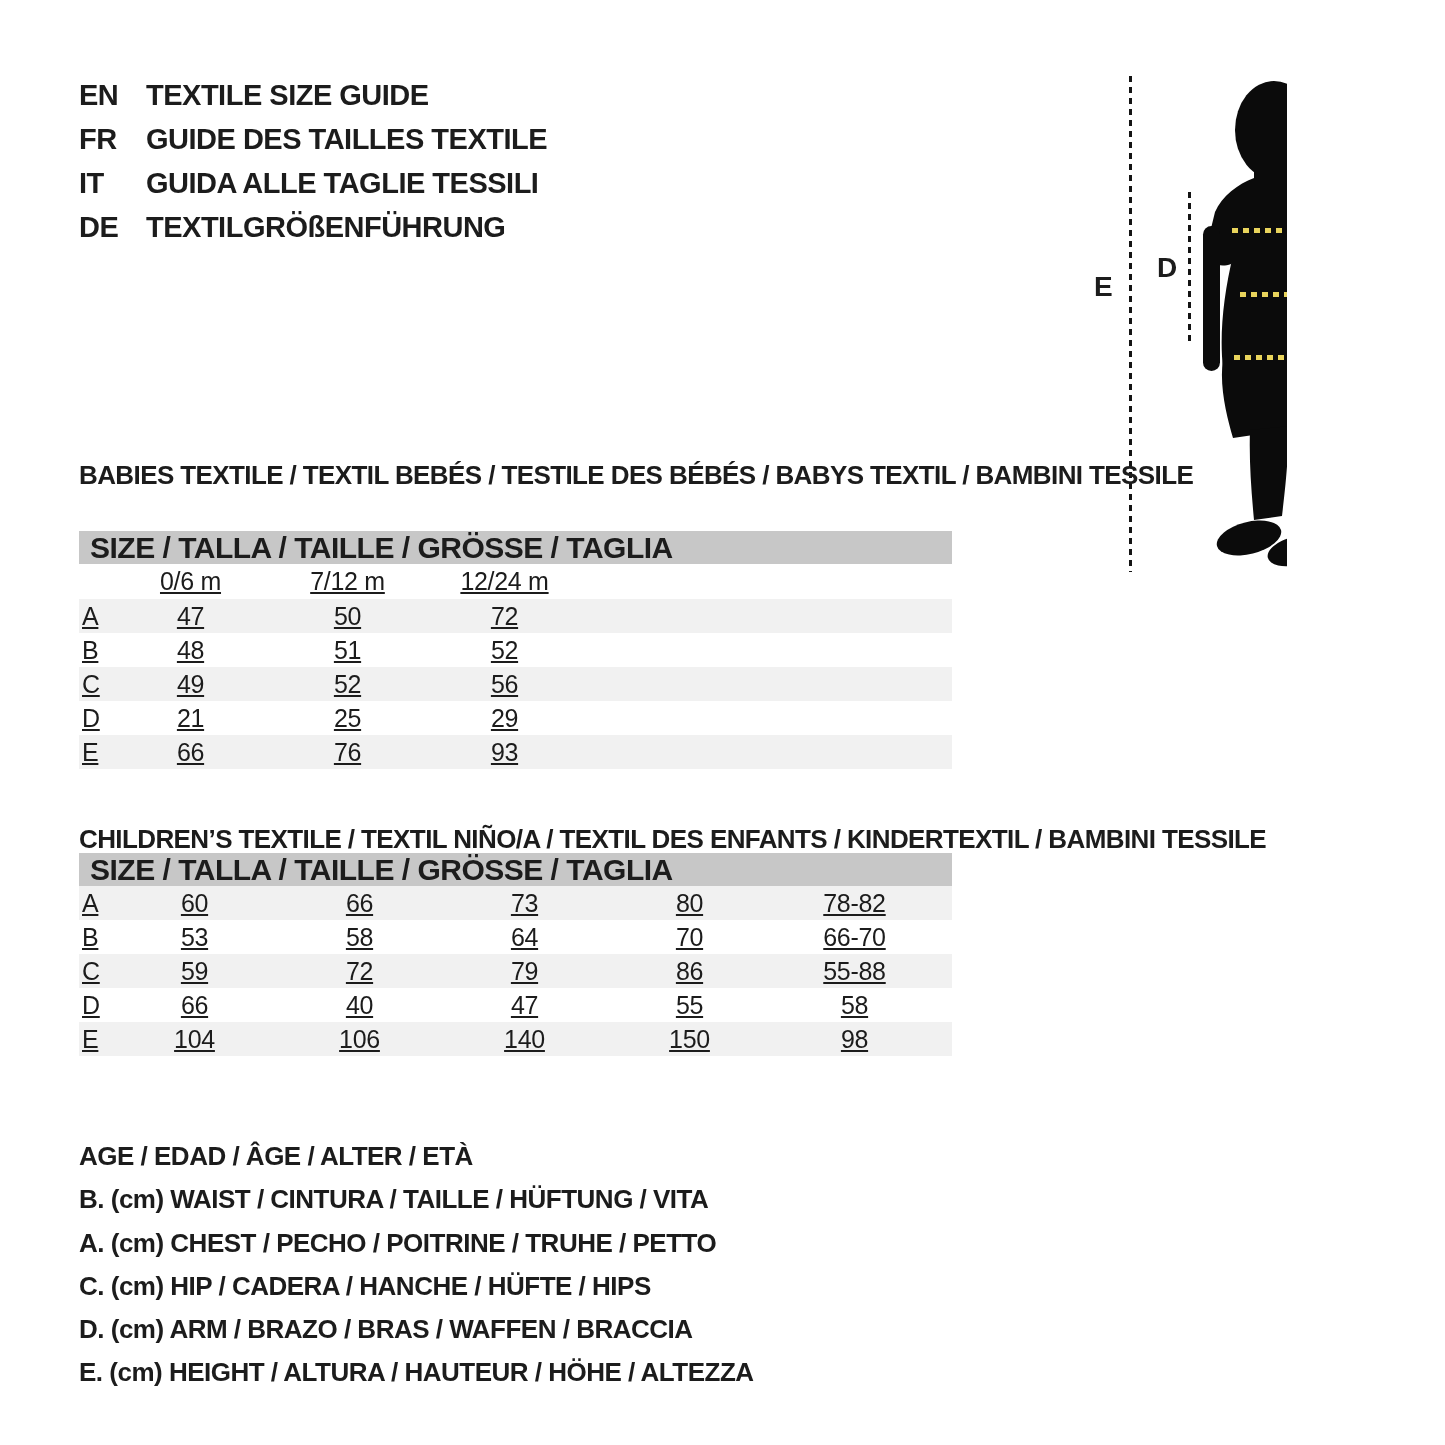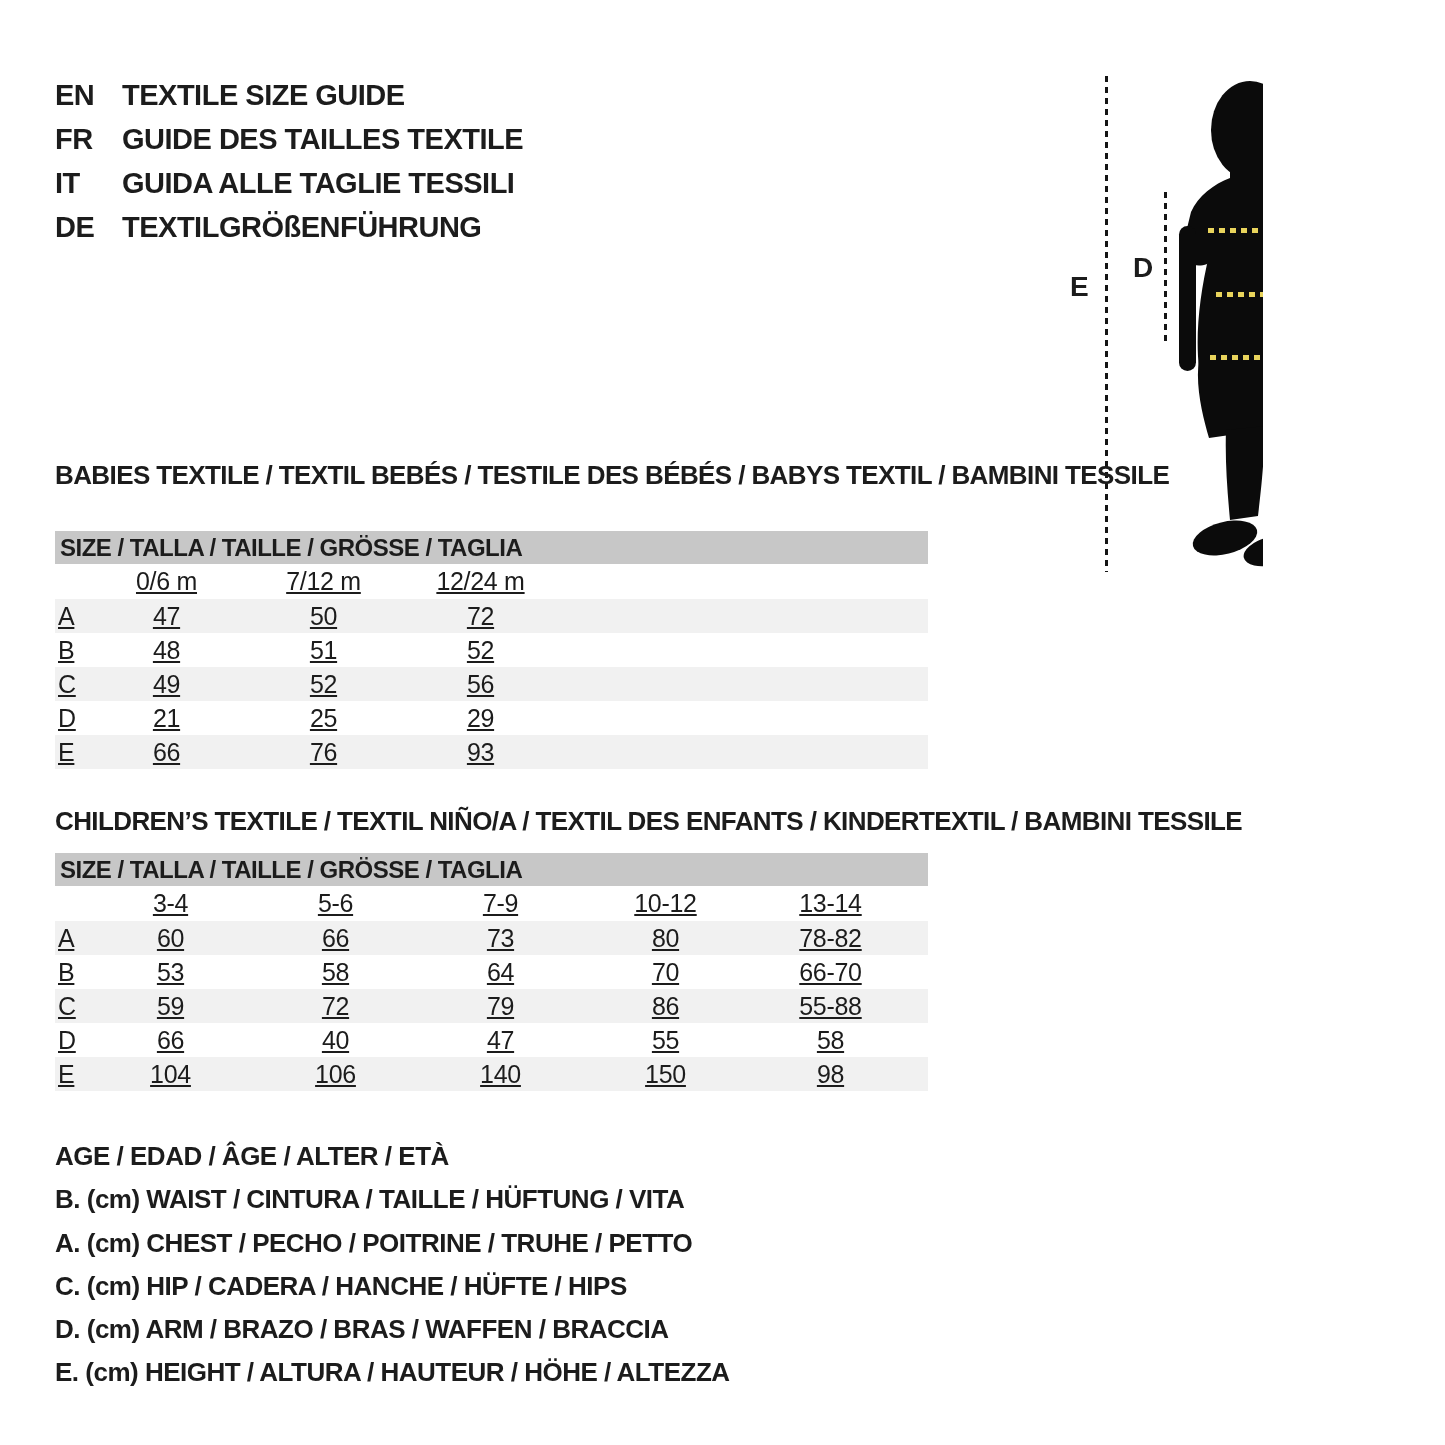--- a/index.html
+++ b/index.html
@@ -6,37 +6,38 @@
     --yellow:#e9d45c;
     --bar-gray:#c7c7c7;
     --row-gray:#f1f1f1;
     --ink:#1c1c1c;
   }
   html,body{margin:0;padding:0;background:#ffffff;}
   .page{
     position:relative;width:1263px;height:1445px;background:#ffffff;overflow:hidden;
     font-family:"Liberation Sans","DejaVu Sans",sans-serif;color:var(--ink);
     letter-spacing:-0.3px;
+    margin-left:24px;
   }
   
   .lang-block{position:absolute;left:55px;top:73px;}
   .lang-row{display:flex;height:44px;align-items:center;font-size:29px;font-weight:700;letter-spacing:-0.5px;}
   .lang-code{width:67px;}
   
   .vdots{position:absolute;width:3px;background-image:repeating-linear-gradient(to bottom,#141414 0px,#141414 6px,transparent 6px,transparent 11px);}
   .hdots-black{position:absolute;height:4px;background-image:repeating-linear-gradient(to right,#141414 0px,#141414 5px,transparent 5px,transparent 10px);}
   .hdash-yellow{position:absolute;height:5px;background-image:repeating-linear-gradient(to right,var(--yellow) 0px,var(--yellow) 6px,transparent 6px,transparent 11px);}
   .fig-label{position:absolute;font-size:28px;font-weight:700;line-height:28px;}
   .silhouette{position:absolute;left:1178px;top:78px;width:160px;height:490px;}
   
   .section-title{position:absolute;left:55px;font-size:26px;font-weight:700;letter-spacing:-0.6px;white-space:nowrap;}
   
   .size-table{position:absolute;left:55px;width:873px;}
-  .size-bar{height:33px;background:var(--bar-gray);display:flex;align-items:center;padding-left:5px;box-sizing:border-box;
-            font-size:24px;font-weight:700;letter-spacing:-0.5px;}
+  .size-bar{height:33px;background:var(--bar-gray);display:flex;align-items:center;padding-left:11px;box-sizing:border-box;
+            font-size:30px;font-weight:700;letter-spacing:-0.5px;}
   .grid-row{display:grid;align-items:center;font-size:25px;font-weight:400;text-decoration:underline;}
   .babies-cols{grid-template-columns:33px 157px 157px 157px 1fr;}
   .children-cols{grid-template-columns:33px 165px 165px 165px 165px 165px 1fr;}
   .col-head{height:35px;}
   .data-row{height:34px;}
   .data-row.alt{background:var(--row-gray);}
   .cell-c{text-align:center;}
   .cell-label{padding-left:3px;}
   
   .legend{position:absolute;left:55px;top:1135px;font-size:26px;font-weight:700;letter-spacing:-0.5px;line-height:43.3px;white-space:nowrap;}
@@ -154,33 +155,24 @@
     </div>
     <div class="grid-row babies-cols data-row alt">
       <span class="cell-label">E</span>
       <span class="cell-c">66</span>
       <span class="cell-c">76</span>
       <span class="cell-c">93</span>
       <span></span>
     </div>
   </div>
 
-  <div class="section-title" style="top:806px;">CHILDREN’S TEXTILE / TEXTIL NIÑO/A / TEXTIL DES ENFANTS / KINDERTEXTIL / BAMBINI TESSILE</div>
+  <div class="section-title" style="top:824px;">CHILDREN’S TEXTILE / TEXTIL NIÑO/A / TEXTIL DES ENFANTS / KINDERTEXTIL / BAMBINI TESSILE</div>
 
   <div class="size-table" style="top:853px;">
     <div class="size-bar">SIZE / TALLA / TAILLE / GRÖSSE / TAGLIA</div>
-    <div class="grid-row children-cols col-head">
-      <span></span>
-      <span class="cell-c">3-4</span>
-      <span class="cell-c">5-6</span>
-      <span class="cell-c">7-9</span>
-      <span class="cell-c">10-12</span>
-      <span class="cell-c">13-14</span>
-      <span></span>
-    </div>
     <div class="grid-row children-cols data-row alt">
       <span class="cell-label">A</span>
       <span class="cell-c">60</span>
       <span class="cell-c">66</span>
       <span class="cell-c">73</span>
       <span class="cell-c">80</span>
       <span class="cell-c">78-82</span>
       <span></span>
     </div>
     <div class="grid-row children-cols data-row">

